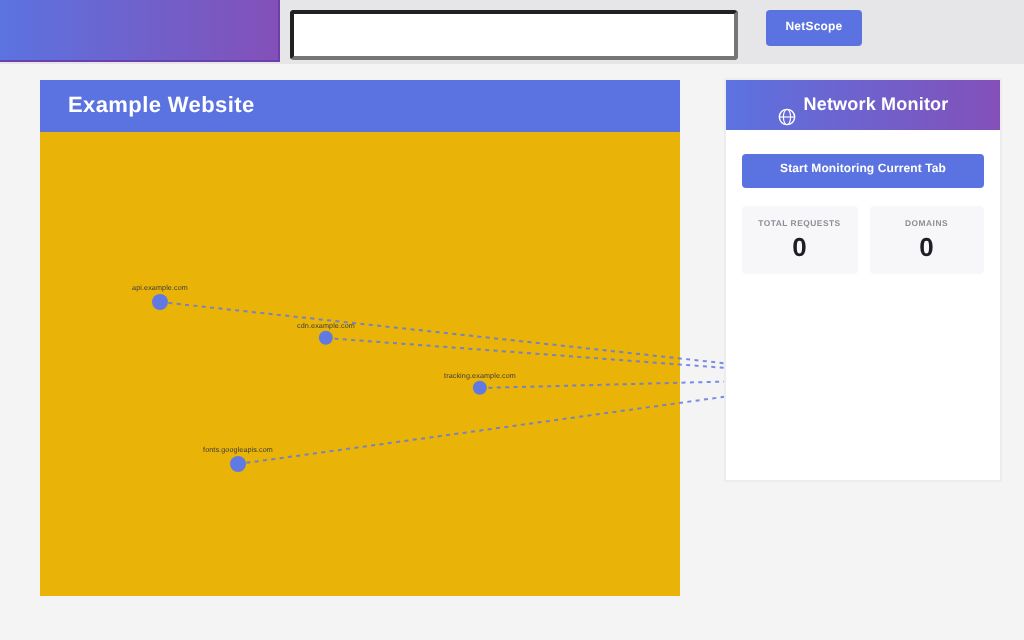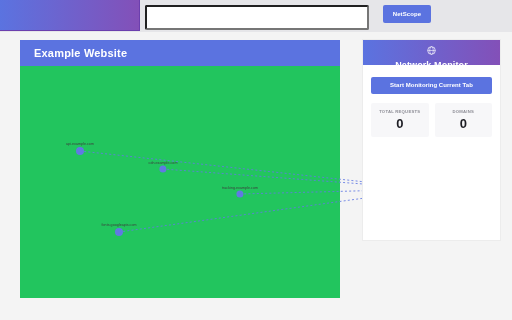--- a/index.html
+++ b/index.html
@@ -69,21 +69,21 @@
     background: #f4f4f4;
   }
 
   
   .site-card {
     position: absolute;
     left: 20px;
     top: 8px;
     width: 320px;
     height: 258px;
-    background: #22c55e;
+    background: #eab308;
   }
   .site-header {
     height: 26px;
     background: #5b73e0;
     color: #ffffff;
     font-size: 11px;
     font-weight: bold;
     line-height: 26px;
     padding-left: 14px;
     box-sizing: border-box;
@@ -137,23 +137,22 @@
     height: 25px;
     background: linear-gradient(90deg, #5b73e0 0%, #8350b8 100%);
     color: #ffffff;
     font-size: 9px;
     font-weight: bold;
     line-height: 25px;
     text-align: center;
     letter-spacing: 0.1px;
     display: flex;
     align-items: center;
-    justify-content: space-between;
+    justify-content: center;
     gap: 4px;
-    flex-direction: column;
   }
   .globe-icon {
     display: inline-block;
     width: 9px;
     height: 9px;
     position: relative;
   }
   .panel-body {
     padding: 8px 8px 0 8px;
   }

